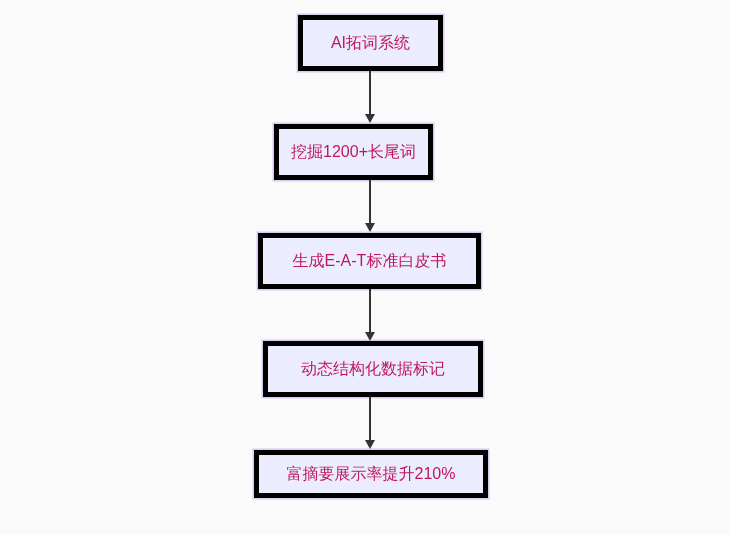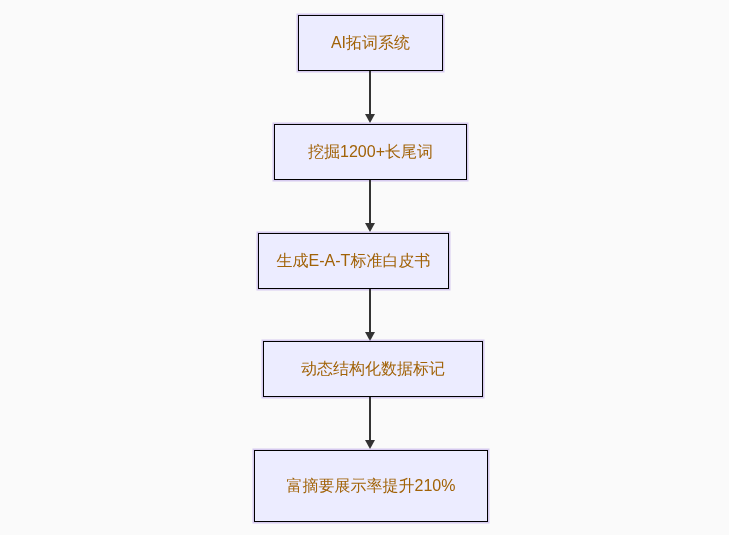--- a/index.html
+++ b/index.html
@@ -11,36 +11,36 @@
     position: relative;
     width: 729px;
     height: 535px;
     background: #fafafa;
     overflow: hidden;
   }
   .node {
     position: absolute;
     box-sizing: border-box;
     background: #ececff;
-    border: 1px solid #000000;
+    border: 5px solid #000000;
     box-shadow: 0 0 0 1.5px rgba(147,112,219,0.35);
-    color: #a16207;
+    color: #be185d;
     font-size: 16px;
     display: flex;
     align-items: center;
     justify-content: center;
     text-align: center;
     white-space: nowrap;
   }
   
   .node-1 { left: 298px; top: 15px;  width: 145px; height: 56px; }
-  .node-2 { left: 274px; top: 124px; width: 193px; height: 56px; }
-  .node-3 { left: 258px; top: 233px; width: 191px; height: 56px; }
+  .node-2 { left: 274px; top: 124px; width: 159px; height: 56px; }
+  .node-3 { left: 258px; top: 233px; width: 223px; height: 56px; }
   .node-4 { left: 263px; top: 341px; width: 220px; height: 56px; }
-  .node-5 { left: 254px; top: 450px; width: 234px; height: 72px; }
+  .node-5 { left: 254px; top: 450px; width: 234px; height: 48px; }
 
   .edge {
     position: absolute;
     width: 12px;
     display: flex;
     flex-direction: column;
     align-items: center;
   }
   .edge-line {
     width: 2px;

